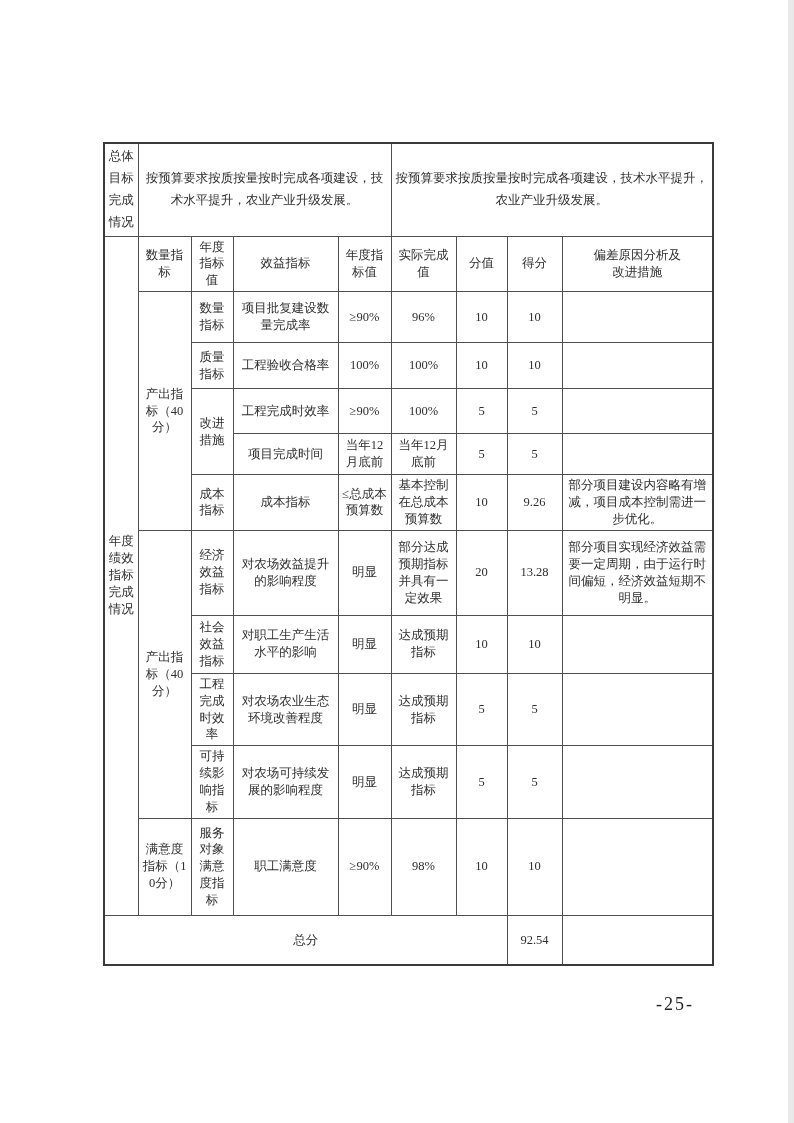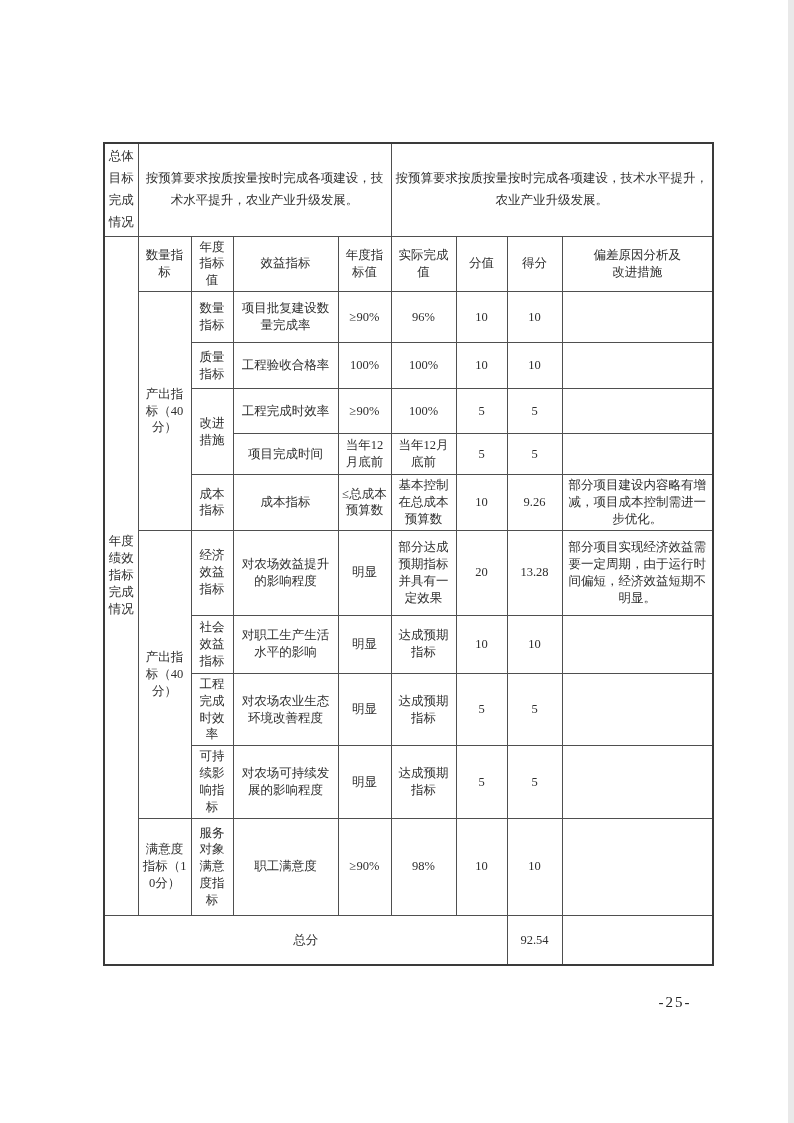--- a/index.html
+++ b/index.html
@@ -37,21 +37,21 @@
   tr.r4{height:41px;}
   tr.r5{height:53px;}
   tr.r6{height:85px;}
   tr.r7{height:58px;}
   tr.r8{height:67px;}
   tr.r9{height:72px;}
   tr.r10{height:97px;}
   tr.r11{height:50px;}
   .pageno{
     position:absolute;left:630px;top:994px;width:90px;
-    text-align:center;font-size:15px;letter-spacing:2px;color:#222;
+    text-align:center;font-size:18px;letter-spacing:2px;color:#222;
   }
 </style>
 </head>
 <body>
 
 <div class="page">
 
   <table class="report">
     <colgroup>
       <col style="width:34px">

